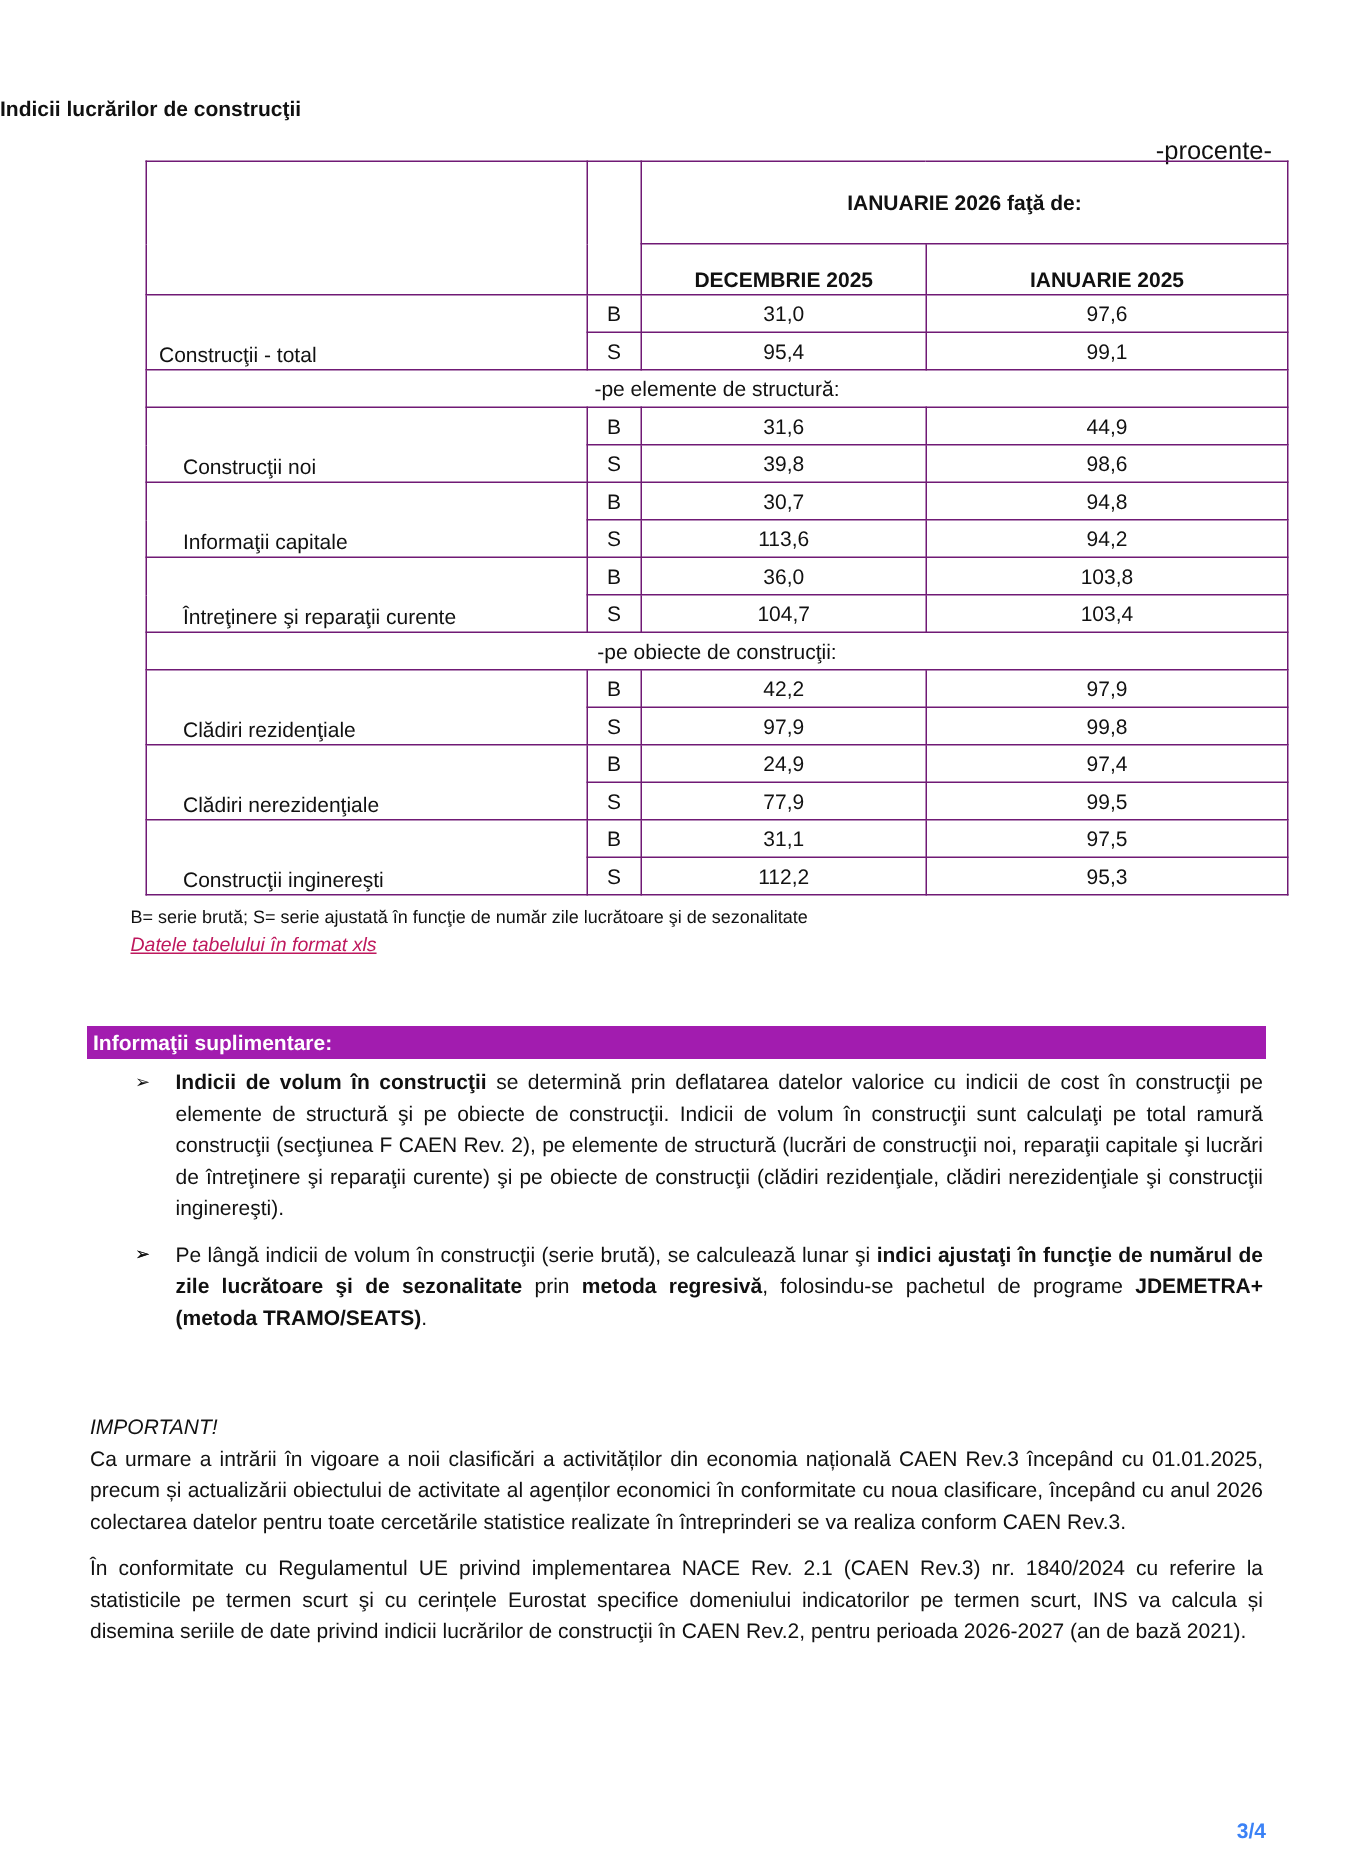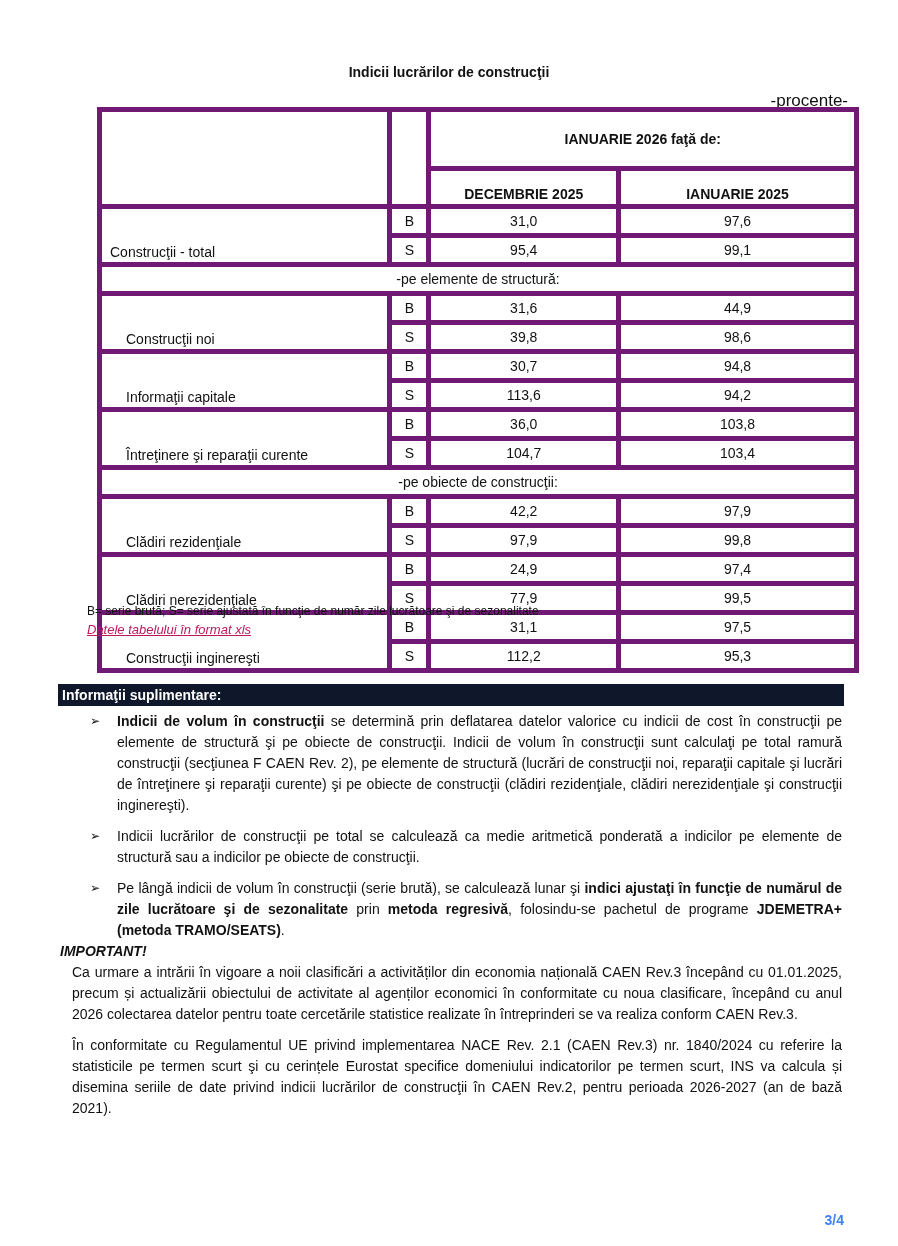--- a/index.html
+++ b/index.html
@@ -3,57 +3,57 @@
   <meta charset="utf-8">
   <style>
     html, body { margin: 0; padding: 0; background: #ffffff; }
     body {
       width: 898px; height: 1246px; position: relative; overflow: hidden;
       font-family: "Liberation Sans", "DejaVu Sans", sans-serif;
       color: #111;
     }
     .title {
       position: absolute; left: 0; width: 898px; top: 64px;
-      text-align: center; font-weight: bold; font-size: 14px;
+      font-weight: bold; font-size: 14px;
     }
     .unit {
       position: absolute; right: 50px; top: 91px; font-size: 17px;
     }
     table.data {
       position: absolute; left: 97px; top: 107px; width: 762px;
       border-collapse: collapse; font-size: 14px;
     }
     table.data td {
-      border: 5px solid #701a75; padding: 0; height: 24px; text-align: center;
+      border: 1px solid #701a75; padding: 0; height: 24px; text-align: center;
       vertical-align: middle;
     }
     table.data td.label { text-align: left; vertical-align: bottom; padding: 12px 0 2px 8px; width: 274px; }
     table.data td.label.indent { padding-left: 24px; }
     table.data td.ser { width: 36px; }
     table.data td.c1 { width: 192px; }
     table.data td.c2 { width: 245px; }
     table.data .hdr-top { height: 54px; font-weight: bold; }
     table.data .hdr-bot { height: 31px; font-weight: bold; vertical-align: bottom; padding-bottom: 2px; }
     table.data td.sub { text-align: center; height: 24px; }
     .note { position: absolute; left: 87px; top: 604px; font-size: 12px; }
     .xls-link {
       position: absolute; left: 87px; top: 622px; font-size: 13px;
       color: #be185d; font-style: italic; text-decoration: underline; cursor: pointer;
     }
     .info-bar {
       position: absolute; left: 58px; top: 684px; width: 786px; height: 22px;
-      background: #0f172a; color: #fff; font-weight: bold; font-size: 14px;
+      background: #a21caf; color: #fff; font-weight: bold; font-size: 14px;
       line-height: 22px; padding-left: 4px; box-sizing: border-box;
     }
     .bullets { position: absolute; left: 90px; top: 711px; width: 752px; font-size: 14px; line-height: 21px; }
     .bullet { position: relative; padding-left: 27px; text-align: justify; margin-bottom: 10px; }
     .bullet .arrow { position: absolute; left: 0; top: 0; font-size: 12px; }
     .important { position: absolute; left: 60px; top: 941px; width: 782px; font-size: 14px; line-height: 21px; }
-    .important .imp-title { font-weight: bold; font-style: italic; }
-    .important p { margin: 0 0 10px 12px; text-align: justify; }
+    .important .imp-title { font-weight: normal; font-style: italic; }
+    .important p { margin: 0 0 10px 0; text-align: justify; }
     .pagenum {
       position: absolute; right: 54px; top: 1212px; color: #3b82f6;
       font-weight: bold; font-size: 14px;
     }
   </style>
 </head>
 <body>
 
 <div class="title">Indicii lucrărilor de construcţii</div>
 <div class="unit">-procente-</div>
@@ -167,21 +167,20 @@
 
 <div class="info-bar">Informaţii suplimentare:</div>
 
 <div class="bullets">
   <div class="bullet">
     <span class="arrow">➢</span>
     <b>Indicii de volum în construcţii</b><span> se determină prin deflatarea datelor valorice cu indicii de cost în construcţii pe elemente de structură şi pe obiecte de construcţii. Indicii de volum în construcţii sunt calculaţi pe total ramură construcţii (secţiunea F CAEN Rev. 2), pe elemente de structură (lucrări de construcţii noi, reparaţii capitale şi lucrări de întreţinere şi reparaţii curente) şi pe obiecte de construcţii (clădiri rezidenţiale, clădiri nerezidenţiale şi construcţii inginereşti).</span>
   </div>
   <div class="bullet">
     <span class="arrow">➢</span>
-    <span>Indicii lucrărilor de construcţii pe total se calculează ca medie aritmetică ponderată a indicilor pe elemente de structură sau a indicilor pe obiecte de construcţii.</span>
   </div>
   <div class="bullet">
     <span class="arrow">➢</span>
     <span>Pe lângă indicii de volum în construcţii (serie brută), se calculează lunar şi </span><b>indici ajustaţi în funcţie de numărul de zile lucrătoare şi de sezonalitate</b><span> prin </span><b>metoda regresivă</b><span>, folosindu-se pachetul de programe </span><b>JDEMETRA+ (metoda TRAMO/SEATS)</b><span>.</span>
   </div>
 </div>
 
 <div class="important">
   <div class="imp-title">IMPORTANT!</div>
   <p>Ca urmare a intrării în vigoare a noii clasificări a activităților din economia națională CAEN Rev.3 începând cu 01.01.2025, precum și actualizării obiectului de activitate al agenților economici în conformitate cu noua clasificare, începând cu anul 2026 colectarea datelor pentru toate cercetările statistice realizate în întreprinderi se va realiza conform CAEN Rev.3.</p>

